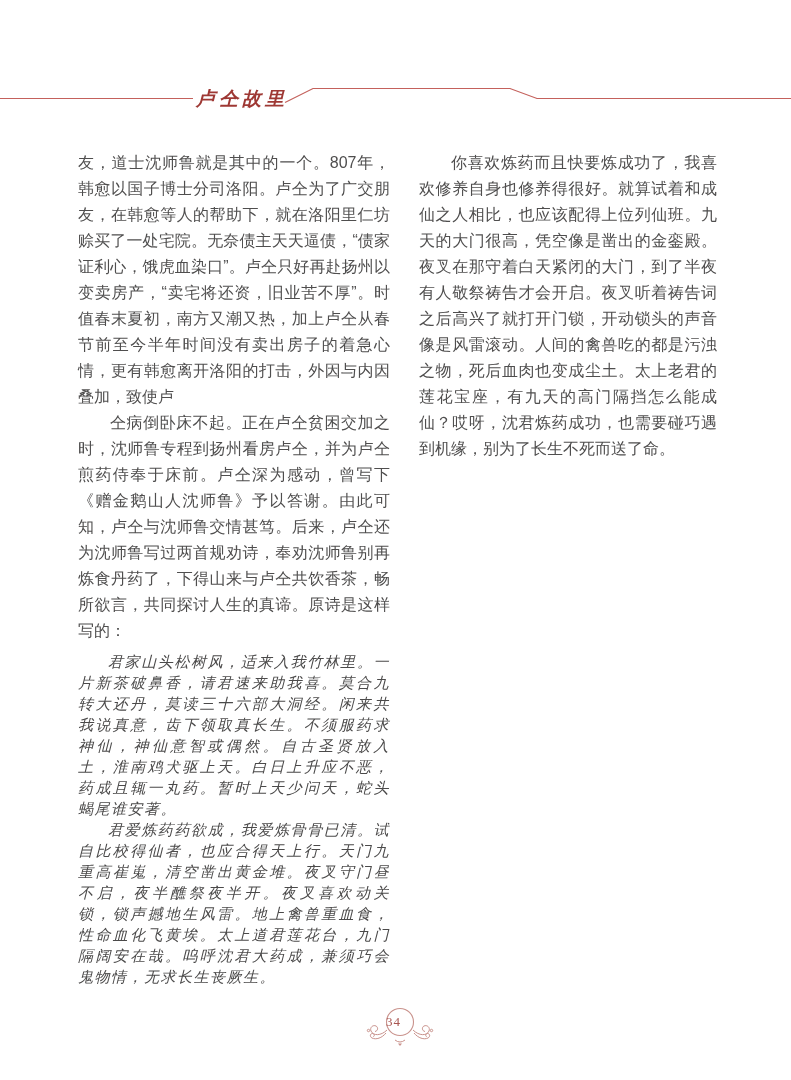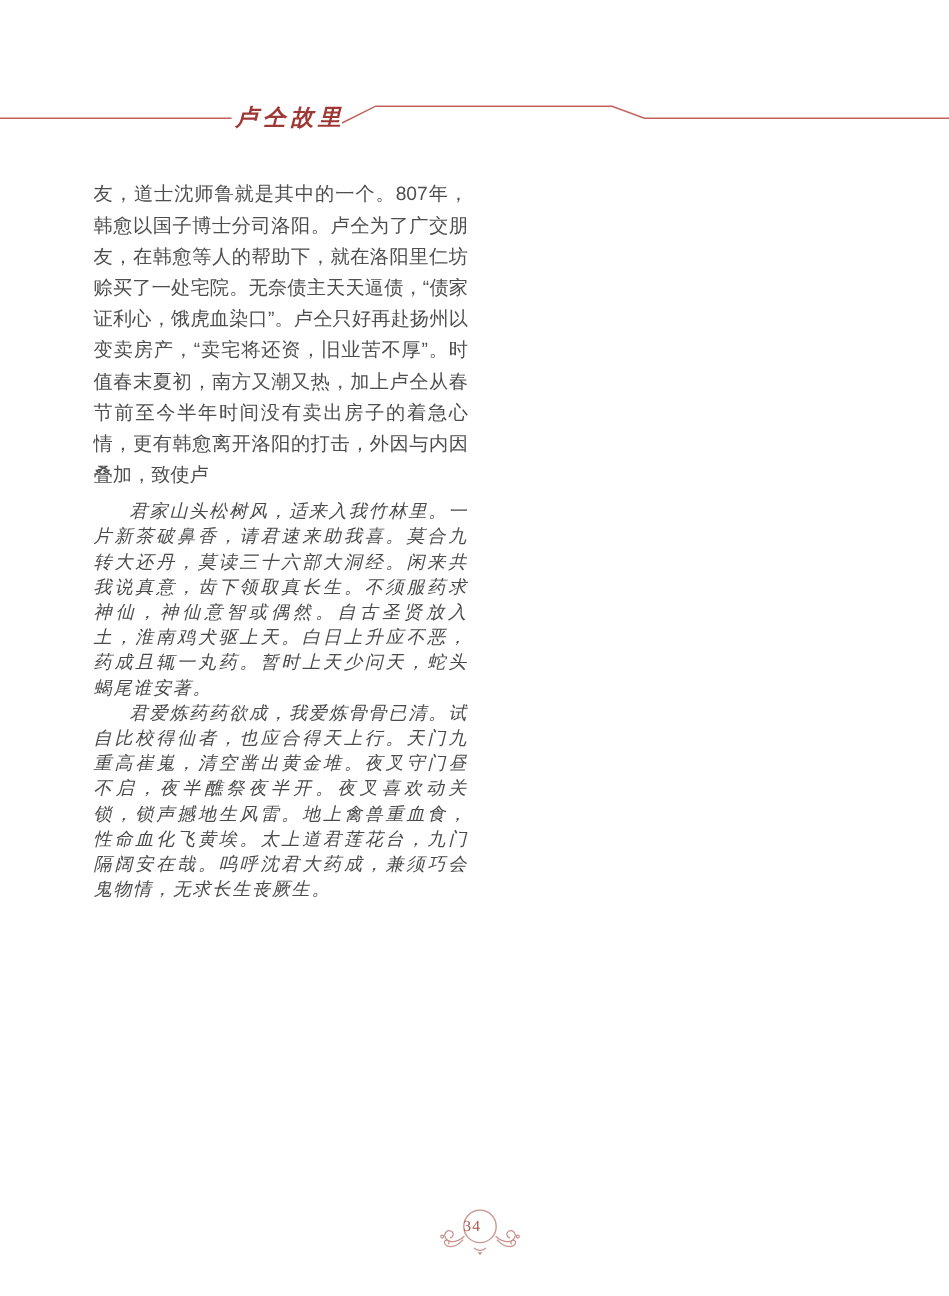--- a/index.html
+++ b/index.html
@@ -34,21 +34,21 @@
     margin:0;
     font-size:16px;line-height:26px;
     color:#4f4e4e;
     text-align:justify;text-justify:inter-character;
     text-indent:2em;
     word-break:break-all;
   }
   p.body-par.no-indent{text-indent:0;}
   p.poem{
     margin:0;
-    font-family:Liberation Mono, monospace;
+    font-family:Liberation Sans, sans-serif;
     font-style:italic;
     font-size:15px;line-height:21px;letter-spacing:1.5px;
     color:#4b4a4a;
     text-align:justify;text-justify:inter-character;
     text-indent:2em;
     word-break:break-all;
   }
   p.poem.first-stanza{margin-top:7px;}
   
   .footer{
@@ -71,24 +71,26 @@
   <svg class="header-rule" viewBox="0 0 791 120" xmlns="http://www.w3.org/2000/svg">
     <polyline points="0,98.5 193,98.5" fill="none" stroke="#c4615c" stroke-width="1.2"></polyline>
     <polyline points="285,102.5 313,88.5 510,88.5 537,98.5 791,98.5" fill="none" stroke="#c4615c" stroke-width="1.2"></polyline>
   </svg>
 
   <div class="header-title">卢仝故里</div>
 
   <div class="content">
     <div class="col col-left">
       <p class="body-par no-indent">友，道士沈师鲁就是其中的一个。807年，韩愈以国子博士分司洛阳。卢仝为了广交朋友，在韩愈等人的帮助下，就在洛阳里仁坊赊买了一处宅院。无奈债主天天逼债，“债家证利心，饿虎血染口”。卢仝只好再赴扬州以变卖房产，“卖宅将还资，旧业苦不厚”。时值春末夏初，南方又潮又热，加上卢仝从春节前至今半年时间没有卖出房子的着急心情，更有韩愈离开洛阳的打击，外因与内因叠加，致使卢</p>
+      <p class="body-par">仝病倒卧床不起。正在卢仝贫困交加之时，沈师鲁专程到扬州看房卢仝，并为卢仝煎药侍奉于床前。卢仝深为感动，曾写下《赠金鹅山人沈师鲁》予以答谢。由此可知，卢仝与沈师鲁交情甚笃。后来，卢仝还为沈师鲁写过两首规劝诗，奉劝沈师鲁别再炼食丹药了，下得山来与卢仝共饮香茶，畅所欲言，共同探讨人生的真谛。原诗是这样写的：</p>
       <p class="poem first-stanza">君家山头松树风，适来入我竹林里。一片新茶破鼻香，请君速来助我喜。莫合九转大还丹，莫读三十六部大洞经。闲来共我说真意，齿下领取真长生。不须服药求神仙，神仙意智或偶然。自古圣贤放入土，淮南鸡犬驱上天。白日上升应不恶，药成且辄一丸药。暂时上天少问天，蛇头蝎尾谁安著。</p>
       <p class="poem">君爱炼药药欲成，我爱炼骨骨已清。试自比校得仙者，也应合得天上行。天门九重高崔嵬，清空凿出黄金堆。夜叉守门昼不启，夜半醮祭夜半开。夜叉喜欢动关锁，锁声撼地生风雷。地上禽兽重血食，性命血化飞黄埃。太上道君莲花台，九门隔阔安在哉。呜呼沈君大药成，兼须巧会鬼物情，无求长生丧厥生。</p>
     </div>
     <div class="col col-right">
+      <p class="body-par">你喜欢炼药而且快要炼成功了，我喜欢修养自身也修养得很好。就算试着和成仙之人相比，也应该配得上位列仙班。九天的大门很高，凭空像是凿出的金銮殿。夜叉在那守着白天紧闭的大门，到了半夜有人敬祭祷告才会开启。夜叉听着祷告词之后高兴了就打开门锁，开动锁头的声音像是风雷滚动。人间的禽兽吃的都是污浊之物，死后血肉也变成尘土。太上老君的莲花宝座，有九天的高门隔挡怎么能成仙？哎呀，沈君炼药成功，也需要碰巧遇到机缘，别为了长生不死而送了命。</p>
     </div>
   </div>
 
   <div class="footer">
     <svg width="82" height="44" viewBox="0 0 82 44" xmlns="http://www.w3.org/2000/svg">
 
       <circle cx="41" cy="18" r="13.5" fill="none" stroke="#c9928c" stroke-width="1.1"></circle>
 
       <g fill="none" stroke="#c9928c" stroke-width="1">
         <path d="M28,26 C22,32 14,32 12,27 C10.5,23.5 14,20.5 17,22 C19.5,23.3 19,27 16,27.5"></path>

